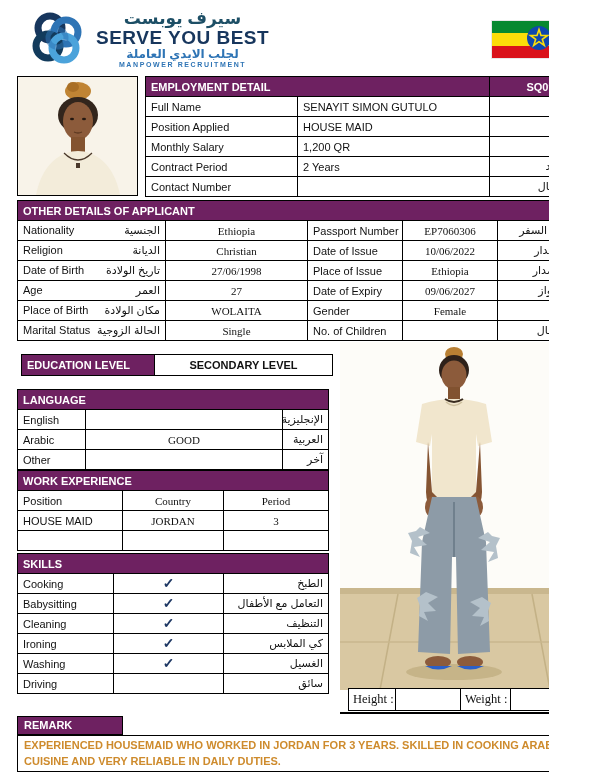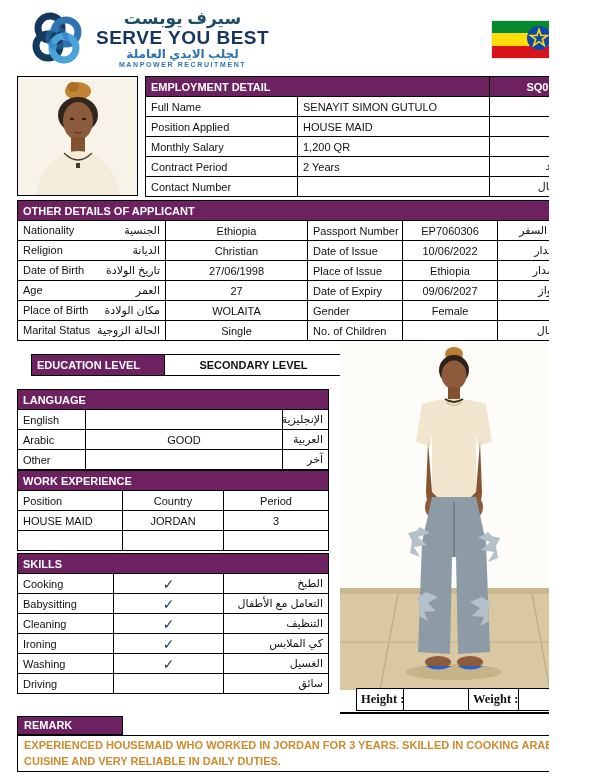--- a/index.html
+++ b/index.html
@@ -19,46 +19,46 @@
           display:flex; flex-direction:column; box-shadow:0 0 0 1px #e8e8e8; }
   .flag .stripe { flex:1; }
   .flag-emblem { position:absolute; left:50%; top:50%; transform:translate(-50%,-50%); }
 
   
   table { border-collapse:collapse; table-layout:fixed; }
   td { border:1px solid #000; font-size:11px; color:#111; padding:1px 5px;
        vertical-align:middle; overflow:hidden; white-space:nowrap; }
   .hdr td { background:#6e2161; color:#fff; font-weight:bold; border-color:#000; font-size:11px; }
   .ar { text-align:right; direction:rtl; }
-  .ctr { text-align:center; }
+  .ctr { text-align:center;font-family:Liberation Serif, serif; }
   .lblar { display:flex; justify-content:space-between; align-items:flex-start; }
   .lblar .a { direction:rtl; }
 
   .portrait { position:absolute; left:17px; top:76px; width:121px; height:120px;
               border:1px solid #000; background:#f8f3e9; }
 
   .emp-table   { position:absolute; left:145px; top:76px;  width:452px; }
   .other-table { position:absolute; left:17px;  top:200px; width:580px;border-radius:14px; }
-  .edu-bar     { position:absolute; left:31px;  top:354px; width:311px; }
+  .edu-bar     { position:absolute; left:21px;  top:354px; width:311px; }
   .lang-table  { position:absolute; left:17px;  top:389px; width:311px; }
   .work-table  { position:absolute; left:17px;  top:470px; width:311px; }
   .skill-table { position:absolute; left:17px;  top:553px; width:311px; }
 
   .emp-table td, .other-table td, .lang-table td, .work-table td, .skill-table td { height:20px; }
   .code-cell { text-align:center; }
   .edu-bar td { height:21px; font-weight:bold; }
   .edu-bar .val { text-align:center; }
 
   .check { color:#1f3864; font-weight:bold; font-size:14px; }
 
   
   .photo-col { position:absolute; left:340px; top:342px; width:253px; height:372px;
                border-right:2px solid #000; border-bottom:2px solid #000; background:#fefefc; }
-  .meas-table { position:absolute; left:16px; bottom:1px; width:231px;
-                font-family:"Liberation Serif","DejaVu Serif",serif;font-weight:bold; }
+  .meas-table { position:absolute; left:8px; bottom:1px; width:231px;
+                font-family:"Liberation Serif","DejaVu Serif",serif; }
   .meas-table td { height:22px; font-size:12.5px; padding:1px 4px; background:#fff; }
 
   
   .remark-hdr { position:absolute; left:17px; top:716px; width:106px; height:19px;
                 background:#6e2161; border:1px solid #000; color:#fff; font-weight:bold;
                 font-size:11px; padding:2px 6px; }
   .remark-body { position:absolute; left:17px; top:735px; width:580px; height:37px;
                  border:1px solid #000; padding:2px 6px; font-size:11px; font-weight:bold;
                  color:#ce8b2d; line-height:1.45; }
 </style>

